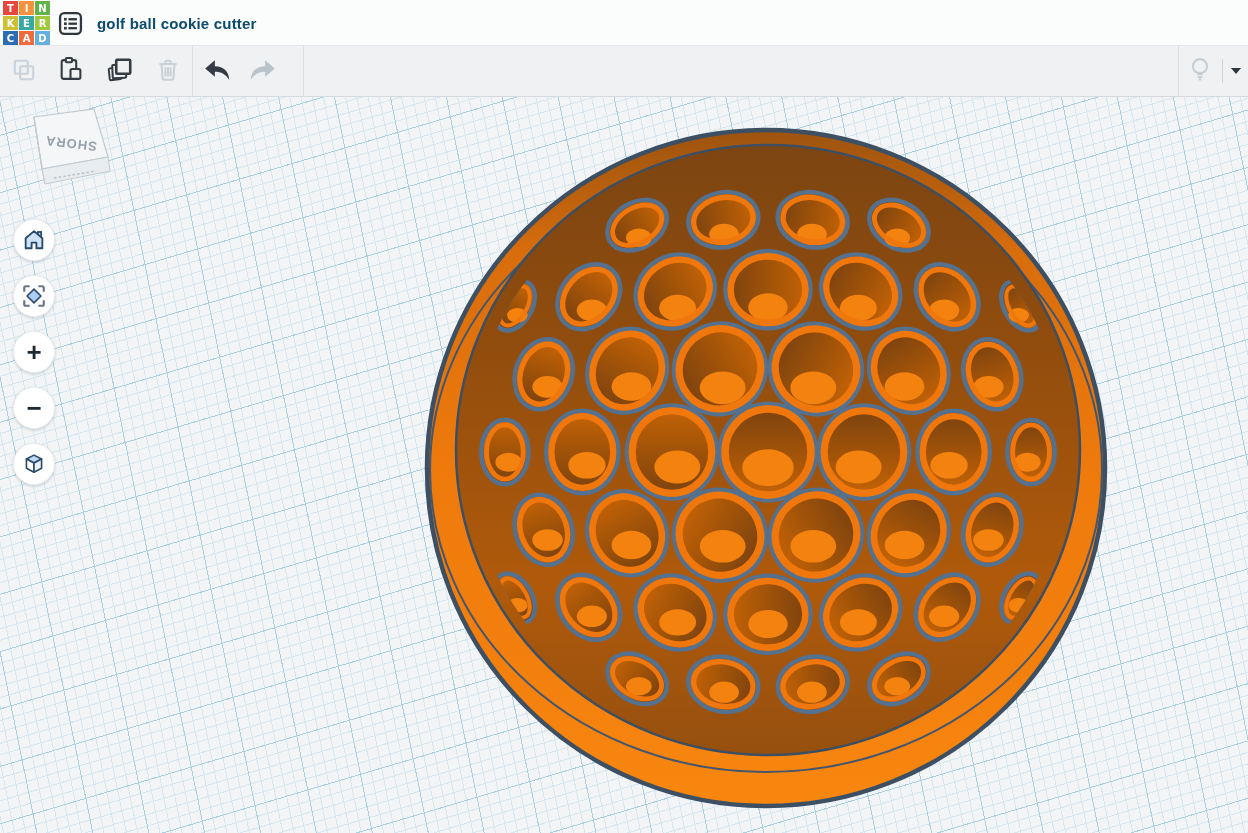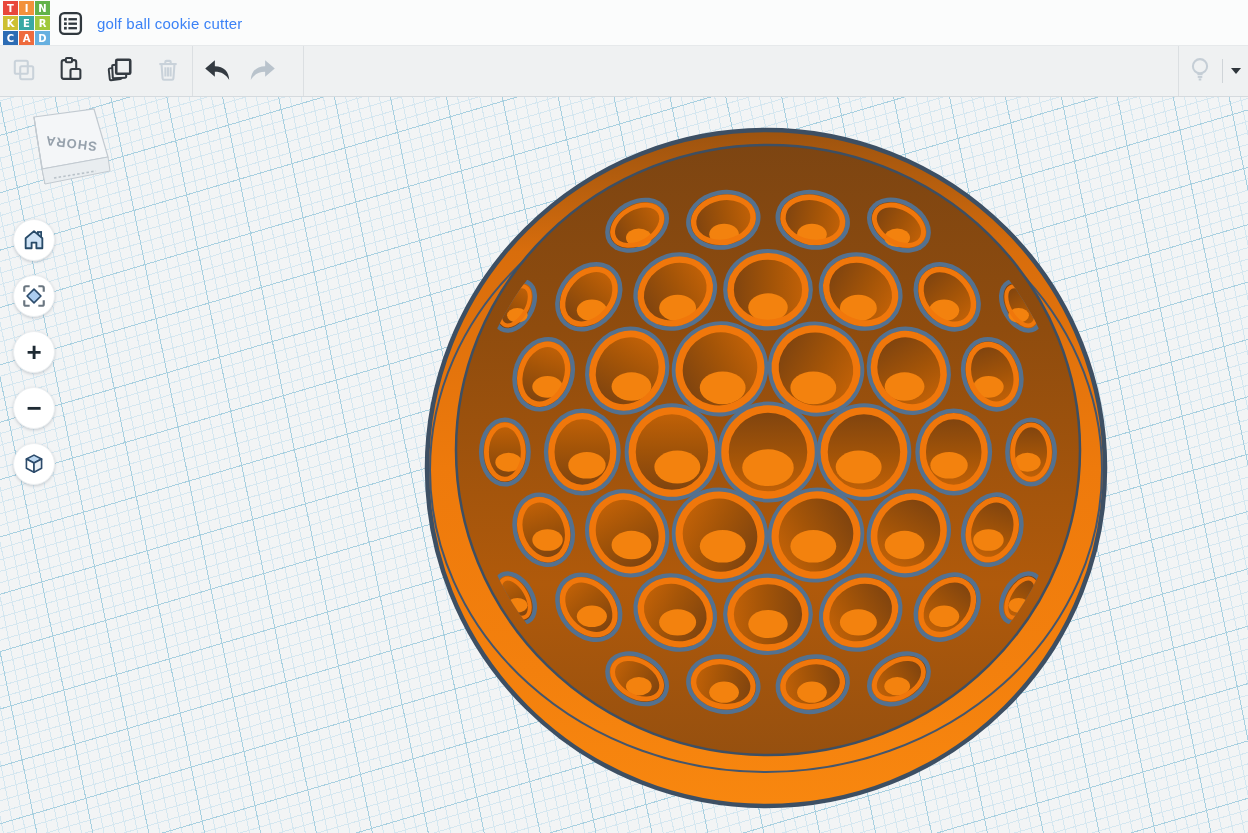--- a/index.html
+++ b/index.html
@@ -9,21 +9,21 @@
   .titlebar{position:relative;width:1248px;height:46px;background:#fbfcfc;
     border-bottom:1px solid #e6e9eb;box-sizing:border-box;z-index:30;}
   .logo{position:absolute;left:3px;top:1px;width:50px;height:44px;
     display:grid;grid-template-columns:repeat(3,15px);grid-template-rows:repeat(3,14px);
     gap:1px;cursor:pointer;text-decoration:none;}
   .logo-tile{display:flex;align-items:center;justify-content:center;
     color:#fff;font-size:10px;font-weight:bold;font-family:"DejaVu Sans",sans-serif;}
   .menu-btn{position:absolute;left:58px;top:11px;width:25px;height:25px;border:none;
     background:transparent;padding:0;cursor:pointer;}
   .design-title{position:absolute;left:97px;top:0;height:46px;display:flex;align-items:center;
-    font-size:15px;font-weight:400;color:#3b82f6;cursor:pointer;letter-spacing:.2px;}
+    font-size:15px;font-weight:700;color:#0c4a6e;cursor:pointer;letter-spacing:.2px;}
 
   
   .toolbar{position:relative;width:1248px;height:51px;background:#eff1f2;
     border-bottom:1px solid #d5dade;box-sizing:border-box;z-index:30;}
   .tb-btn{position:absolute;top:3px;width:44px;height:44px;border:none;background:transparent;
     display:flex;align-items:center;justify-content:center;padding:0;cursor:pointer;}
   .tb-div{position:absolute;top:0;width:1px;height:50px;background:#dbdfe2;}
   .tb-div.short{top:13px;height:24px;background:#cfd4d8;}
   .caret{width:0;height:0;border-left:5px solid transparent;border-right:5px solid transparent;
     border-top:6px solid #2f363c;}

